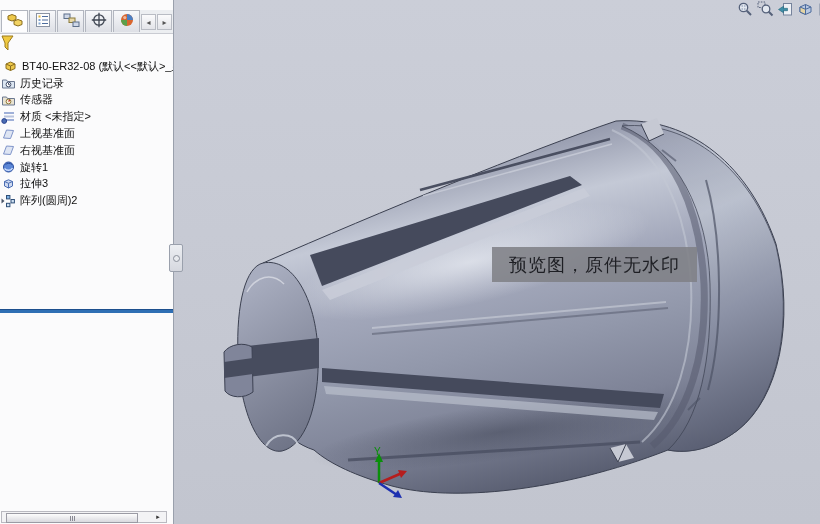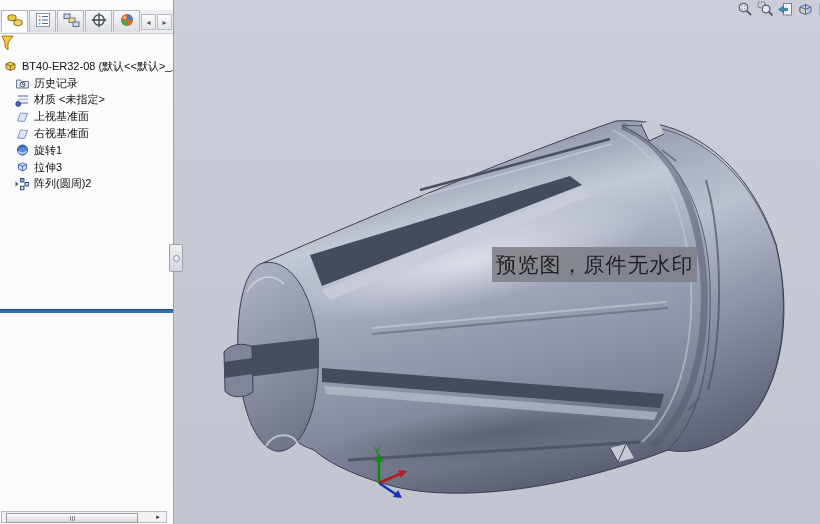--- a/index.html
+++ b/index.html
@@ -8,40 +8,40 @@
   
   #viewport{position:absolute;left:174px;top:0;width:646px;height:524px;
             background:linear-gradient(#cbced8,#c2c5cf);}
   #modelsvg{position:absolute;left:0;top:0;}
   
   #hud{position:absolute;left:563px;top:3px;display:flex;align-items:center;gap:3px;z-index:5;}
   .hud-btn{width:17px;height:17px;display:flex;align-items:center;justify-content:center;cursor:pointer;}
   
   #watermark{position:absolute;left:318px;top:247px;width:205px;height:35px;z-index:6;
              background:rgba(128,129,134,0.88);color:#1e1f24;display:flex;align-items:center;justify-content:center;
-             font-family:"Liberation Serif","DejaVu Serif",serif;font-size:21px;letter-spacing:1px;white-space:nowrap;}
+             font-family:"Liberation Serif","DejaVu Serif",serif;font-size:18px;letter-spacing:1px;white-space:nowrap;}
   
   #triad{position:absolute;left:186px;top:443px;z-index:4;}
   
   #panel{position:absolute;left:0;top:0;width:173px;height:524px;background:#fbfbfc;
          border-right:1px solid #9aa0ac;z-index:8;}
   #tabbar{position:absolute;left:0;top:10px;height:24px;width:173px;display:flex;gap:1px;
           border-bottom:1px solid #c9cbd2;background:#eceef1;padding-left:1px;box-sizing:border-box;}
   .tab{width:27px;height:22px;display:flex;align-items:center;justify-content:center;cursor:pointer;
        background:linear-gradient(#f7f8fa,#dddfe5);border:1px solid #b2b6bf;border-bottom:none;box-sizing:border-box;}
   .tab.active{background:#fdfdfe;}
   .tab-scroll{width:13px;height:14px;margin-top:4px;font-size:8px;color:#555;display:flex;align-items:center;justify-content:center;
               border:1px solid #b9bcc4;background:linear-gradient(#fbfbfc,#e3e4e9);cursor:pointer;}
   #tree-pin{position:absolute;left:1px;top:34px;}
   #tree{position:absolute;left:0;top:58px;width:173px;}
   .trow{height:16.8px;display:flex;align-items:center;white-space:nowrap;overflow:hidden;
         font-size:11px;color:#101010;cursor:default;}
   .trow .ticon{flex:0 0 15px;height:14px;margin-right:4px;display:flex;align-items:center;justify-content:center;}
   .trow.root{padding-left:3px;}
-  .trow.child{padding-left:15px;}
+  .trow.child{padding-left:1px;}
   #rollback{position:absolute;left:0;top:309px;width:173px;height:3px;
             background:#2f6fb4;border-top:1px solid #1c4f8d;cursor:row-resize;}
   
   #hscroll{position:absolute;left:1px;top:511px;width:166px;height:12px;background:#f3f3f5;
            border:1px solid #b9b9c0;box-sizing:border-box;display:flex;align-items:stretch;}
   #hthumb{position:absolute;left:4px;top:1px;width:130px;height:8px;background:linear-gradient(#fdfdfd,#d9d9de);
           border:1px solid #9b9ba4;display:flex;align-items:center;justify-content:center;gap:1px;cursor:pointer;}
   .grip{width:1px;height:5px;background:#8a8a94;}
   #harrow{position:absolute;right:2px;top:0px;width:12px;height:10px;font-size:7px;color:#333;
           display:flex;align-items:center;justify-content:center;cursor:pointer;}
@@ -246,20 +246,30 @@
             <path d="M1.5 4 h4 l1 1.5 h7 v6.5 h-12 z" fill="#dce6f2" stroke="#6b7890"></path>
             <circle cx="7.5" cy="8.5" r="2.4" fill="#ffffff" stroke="#44506b"></circle>
             <path d="M7.5 7 V8.5 L9 9" stroke="#44506b" fill="none"></path>
           </svg>
         </span>
         <span>历史记录</span>
       </div>
       <div class="trow child">
         <span class="ticon">
           <svg width="15" height="14" viewBox="0 0 15 14">
+            <path d="M1.5 4 h4 l1 1.5 h7 v6.5 h-12 z" fill="#e9e3d2" stroke="#6b7890"></path>
+            <circle cx="7.5" cy="8.5" r="2.4" fill="#f7efda" stroke="#8c7a3a"></circle>
+            <path d="M7.5 8.5 L9 7" stroke="#c03a2e" stroke-width="1.2" fill="none"></path>
+          </svg>
+        </span>
+        <span>传感器</span>
+      </div>
+      <div class="trow child">
+        <span class="ticon">
+          <svg width="15" height="14" viewBox="0 0 15 14">
             <rect x="3" y="2" width="10" height="2" fill="#9fb0d8"></rect>
             <rect x="3" y="5.5" width="10" height="2" fill="#b9c4dd"></rect>
             <rect x="3" y="9" width="10" height="2" fill="#9fb0d8"></rect>
             <circle cx="3.2" cy="11" r="2.4" fill="#4a6db3" stroke="#27408f"></circle>
           </svg>
         </span>
         <span>材质 &lt;未指定&gt;</span>
       </div>
       <div class="trow child">
         <span class="ticon">

